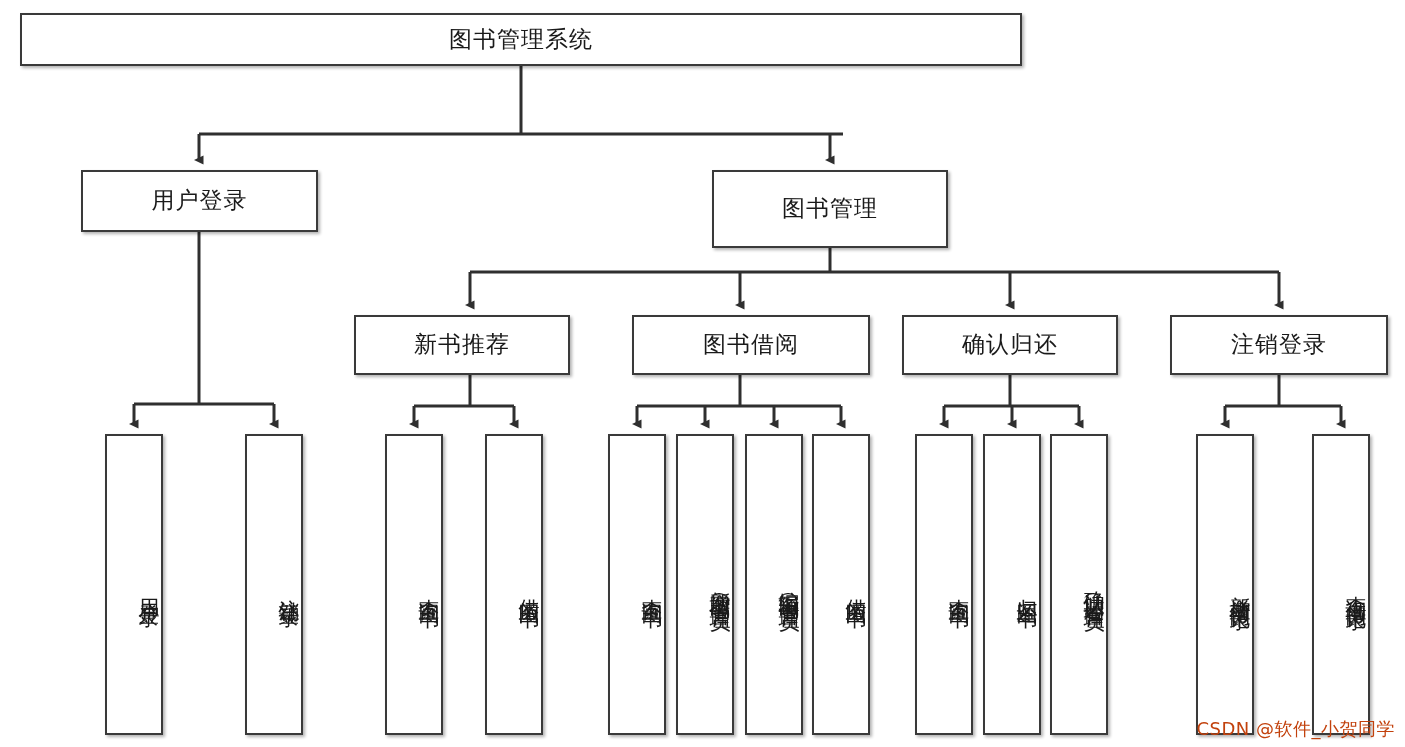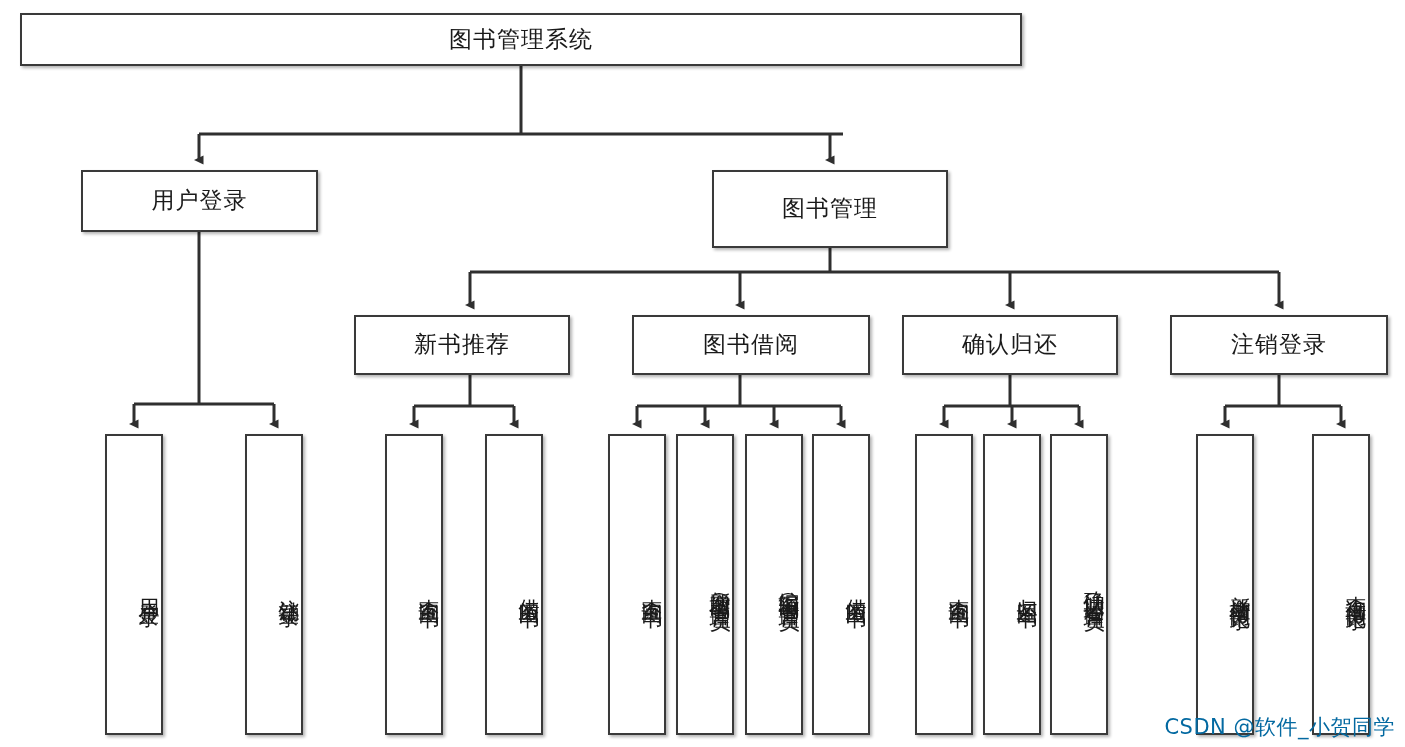--- a/index.html
+++ b/index.html
@@ -57,22 +57,22 @@
     text-orientation: upright;
     white-space: nowrap;
   }
   .node-label {
     display: block;
   }
   #watermark {
     position: absolute;
     right: 10px;
     bottom: 6px;
-    font-size: 21px;
-    color: #0369a1;
+    font-size: 18px;
+    color: #c2410c;
     white-space: nowrap;
     letter-spacing: 0.5px;
   }
 </style>
 </head>
 <body>
 
 <div id="diagram-root">
 
   <svg id="edge-layer" viewBox="0 0 1405 747" width="1405" height="747" xmlns="http://www.w3.org/2000/svg">

